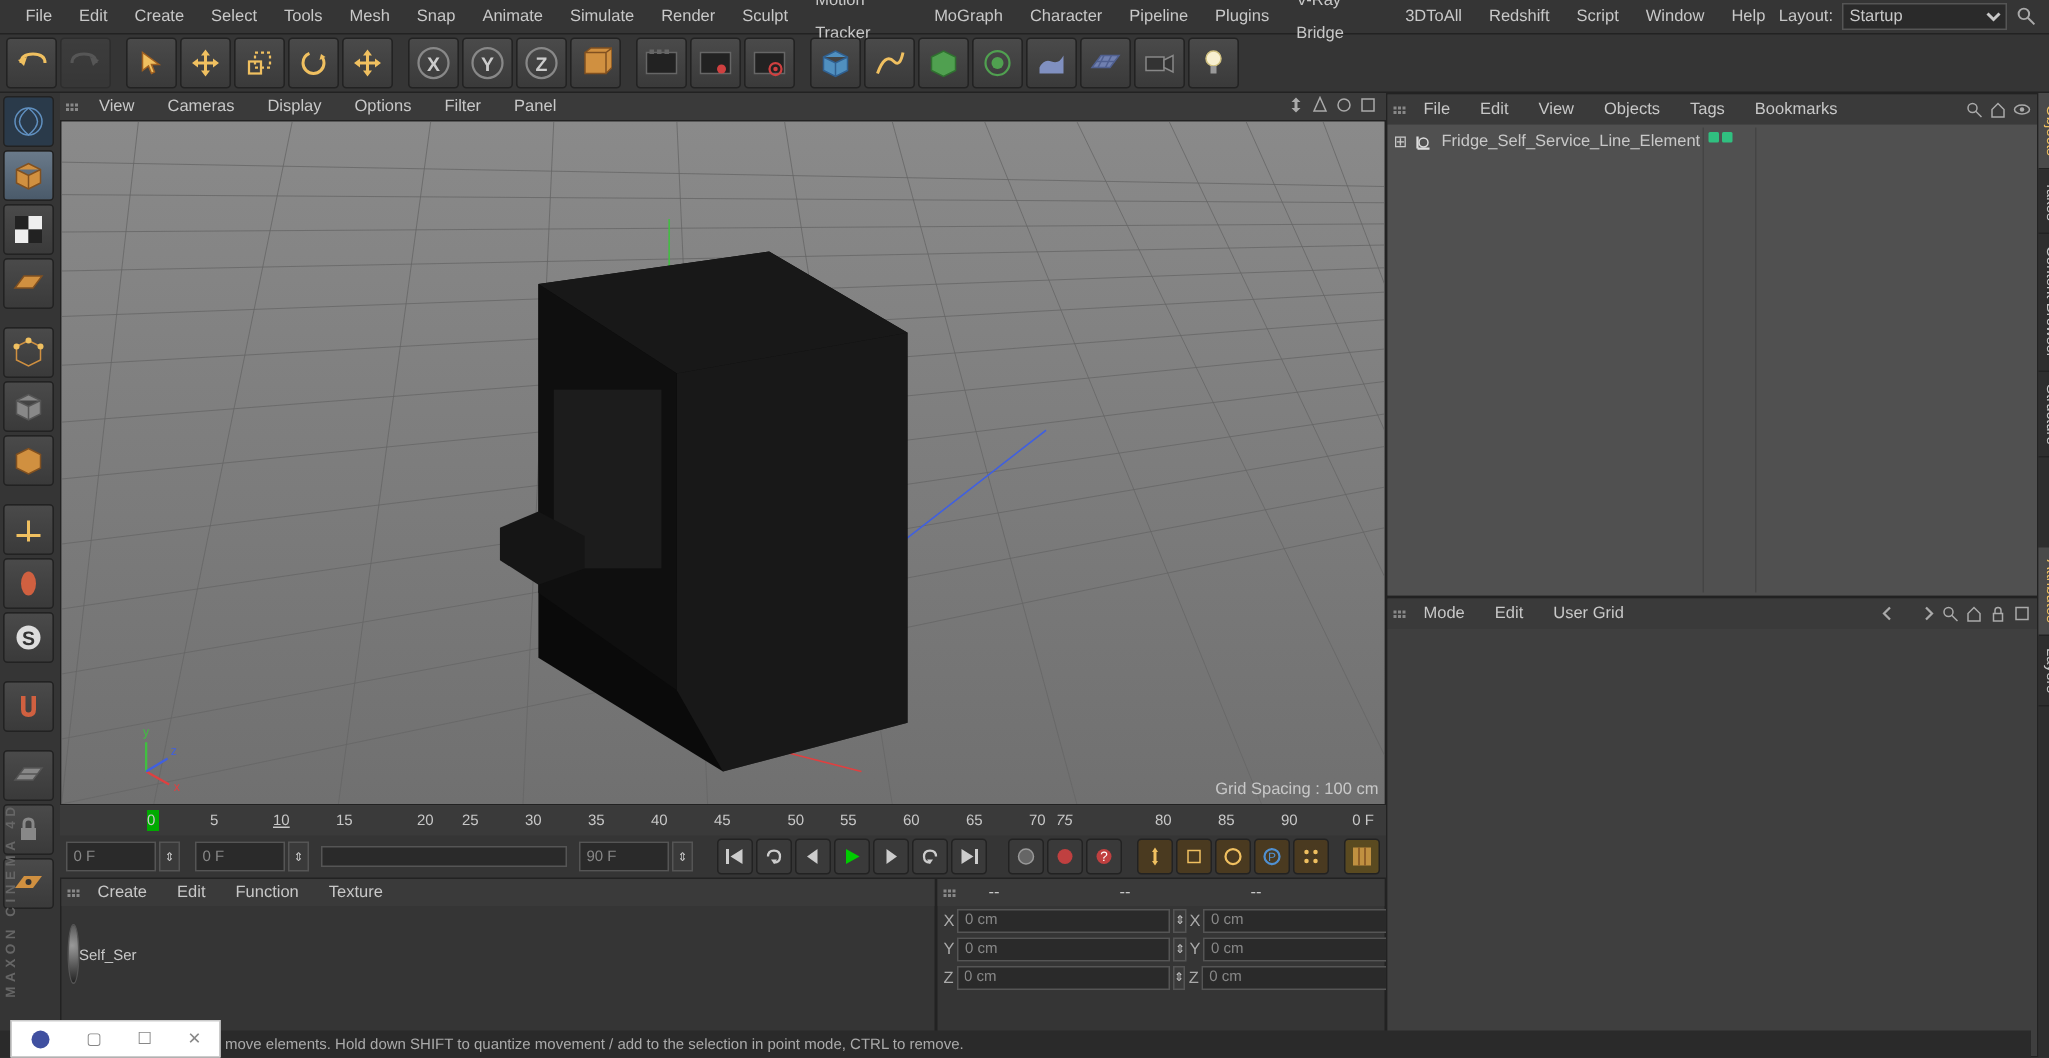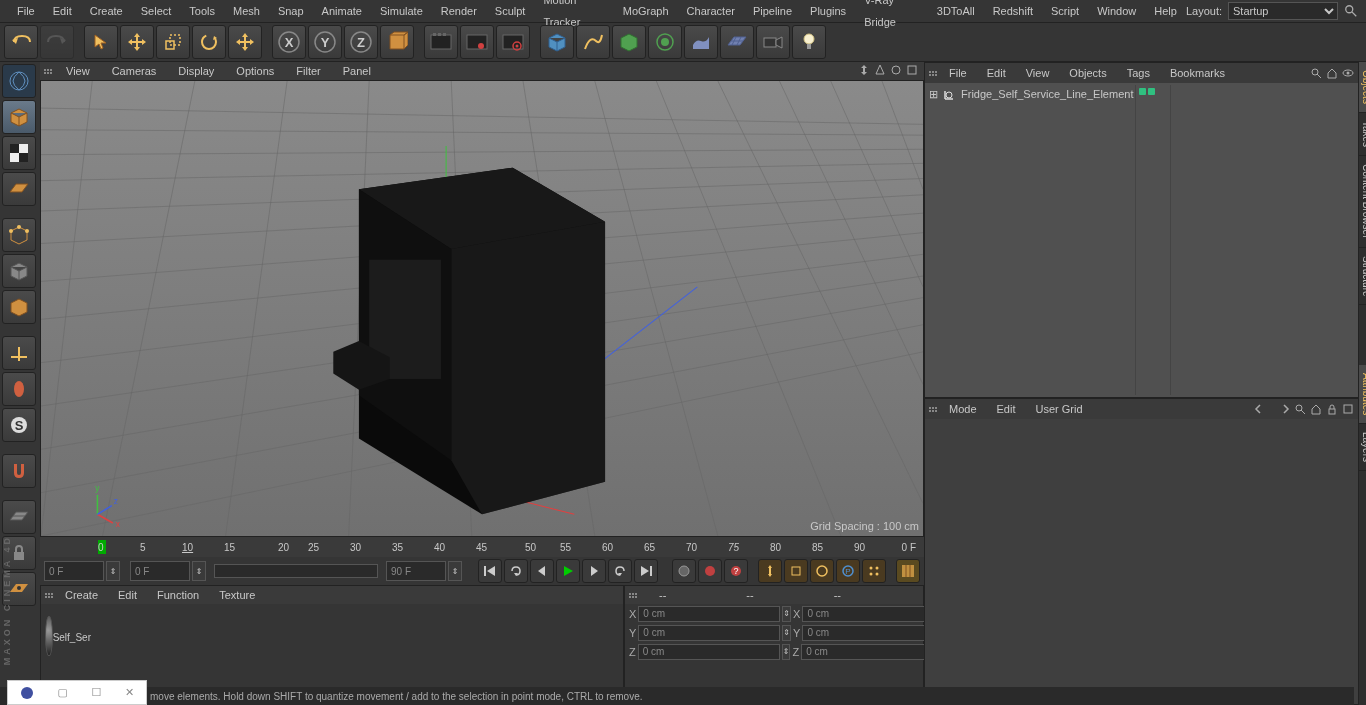--- a/index.html
+++ b/index.html
@@ -451,21 +451,21 @@
         <span class="tick" style="left: 268px;">25</span>
         <span class="tick" style="left: 310px;">30</span>
         <span class="tick" style="left: 352px;">35</span>
         <span class="tick" style="left: 394px;">40</span>
         <span class="tick" style="left: 436px;">45</span>
         <span class="tick" style="left: 456px; margin-left: 29px;">50</span>
         <span class="tick" style="left: 520px;">55</span>
         <span class="tick" style="left: 562px;">60</span>
         <span class="tick" style="left: 604px;">65</span>
         <span class="tick" style="left: 646px;">70</span>
-        <span class="tick" style="left: 688px; font-style: italic;">75</span>
+        <span class="tick" style="left: 664px; font-style: italic;">75</span>
         <span class="tick" style="left: 730px;">80</span>
         <span class="tick" style="left: 772px;">85</span>
         <span class="tick" style="left: 814px;">90</span>
       </div>
 
     <div class="anim-controls">
       <input class="frame-input" value="0 F" style="">
       <div class="spin-btn">⇕</div>
       <input class="frame-input" style="margin-left: 8px;" value="0 F">
       <div class="spin-btn">⇕</div>

